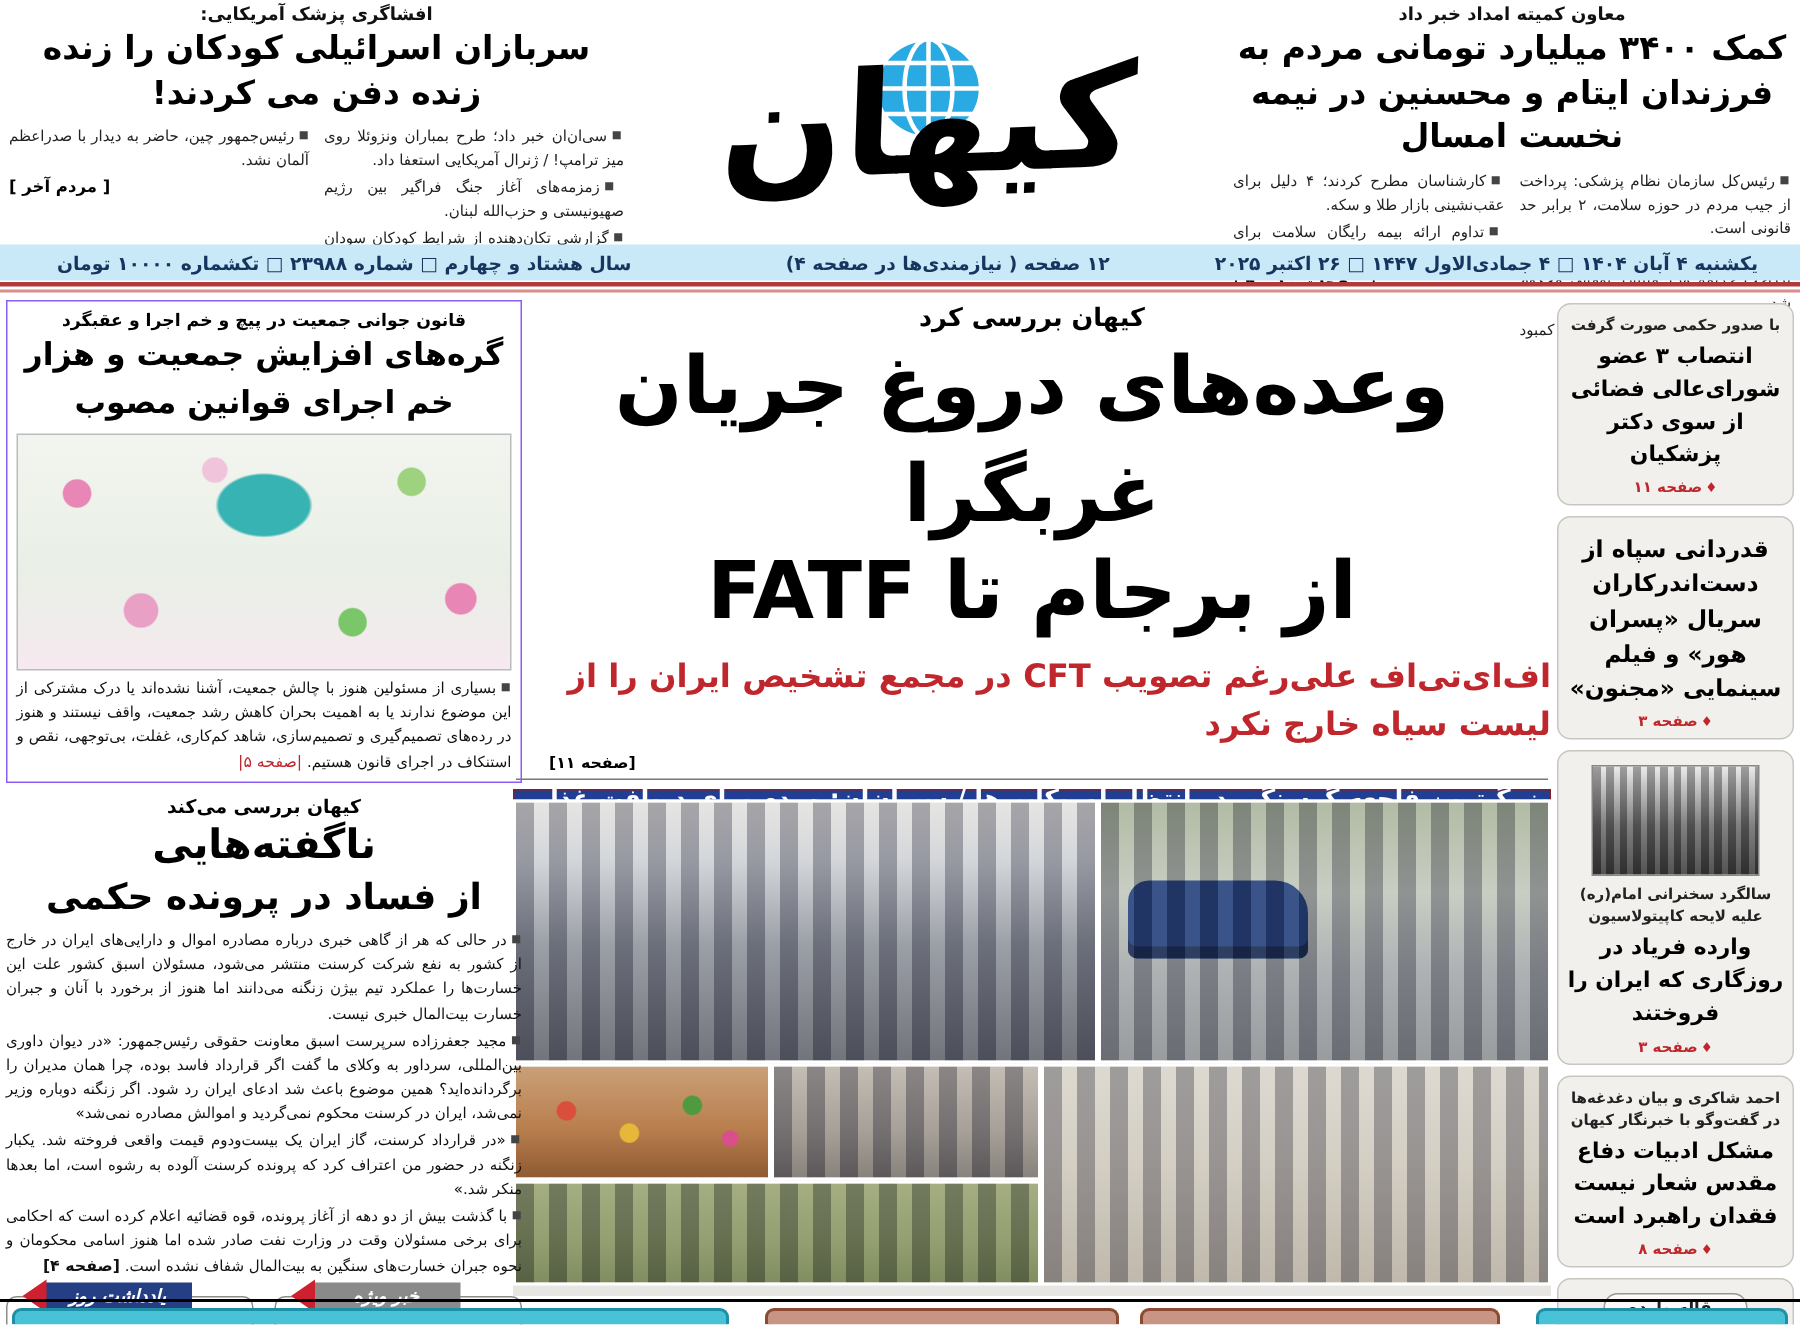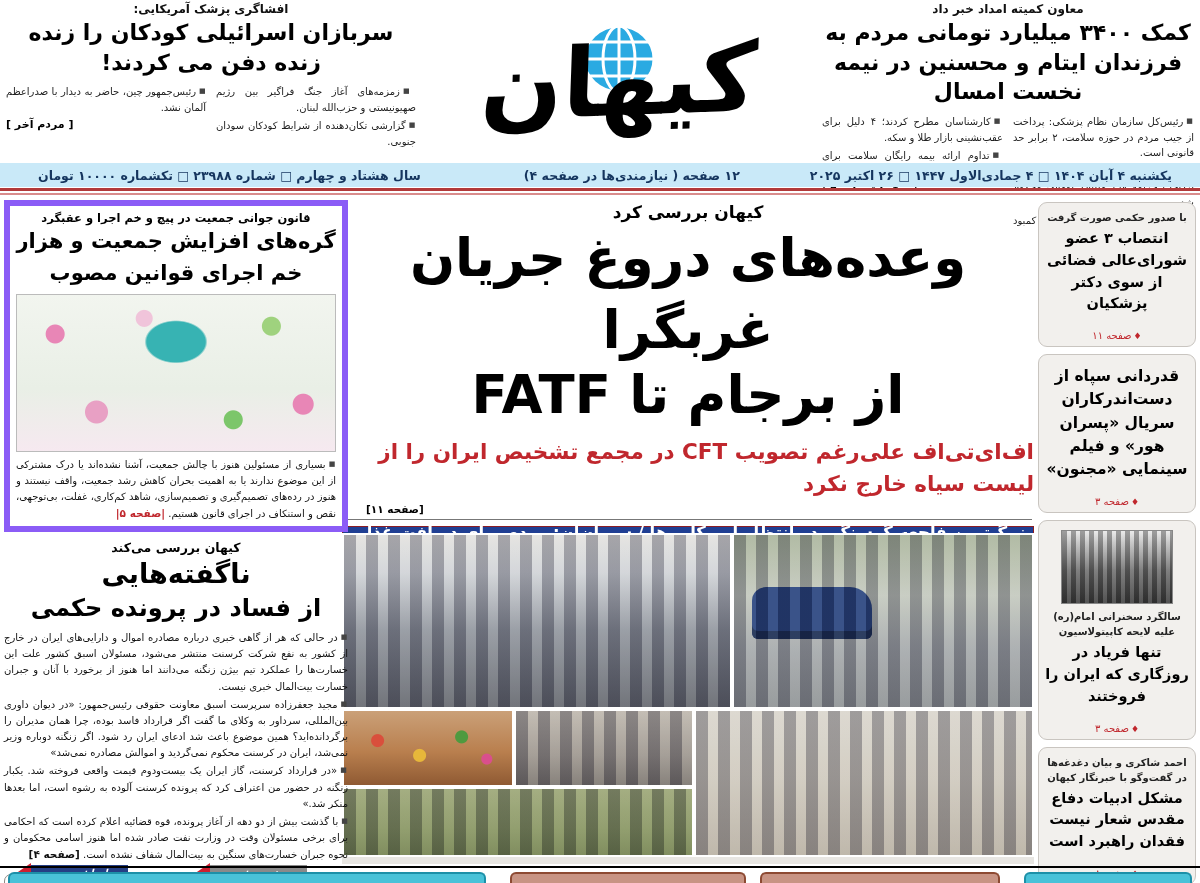--- a/index.html
+++ b/index.html
@@ -37,21 +37,21 @@
 
   
   .content { position:absolute; top:198px; left:0; width:1200px; height:668px; }
 
   
   .sidebar { position:absolute; right:4px; top:4px; width:158px; display:flex; flex-direction:column; gap:7px; }
   .side-box { background:#f2f0ed; border:1px solid #c9c5c0; border-radius:9px; padding:7px 5px 5px;
     text-align:center; position:relative; }
   .side-kicker { font-size:10px; font-weight:bold; color:#222; line-height:1.5; }
   .side-head { font-size:14.5px; font-weight:900; color:#000; line-height:1.5; margin-top:3px; }
-  .side-ref { font-size:10px; font-weight:normal; color:#c0272d; margin-top:15px; }
+  .side-ref { font-size:10px; font-weight:bold; color:#c0272d; margin-top:5px; }
   .side-ref .dmk { font-size:9px; margin-left:2px; }
   .side-photo { width:112px; height:74px; margin:2px auto 5px; border:1px solid #888;
     background: linear-gradient(180deg,#e8e8e8 0%, #bdbdbd 18%, #6e6e6e 55%, #3c3c3c 100%);
     background-blend-mode:normal; position:relative; overflow:hidden; }
   .side-photo::after { content:""; position:absolute; inset:0;
     background:repeating-linear-gradient(90deg, rgba(20,20,20,.35) 0 5px, rgba(255,255,255,.12) 5px 9px); }
   .side-pill { display:inline-block; border:1px solid #9a958f; border-radius:11px; background:#fbfaf9;
     font-size:11px; font-weight:bold; color:#222; padding:2px 16px; margin-bottom:4px; }
 
   
@@ -88,35 +88,35 @@
       radial-gradient(circle at 85% 65%, #d94f8c 0 5px, transparent 6px); }
   .pD { left:172px; top:176px; width:180px; height:78px;
     background:linear-gradient(180deg,#bdb6ac 0%,#9b948c 60%,#7a746d 100%); }
   .pE { left:352px; top:176px; width:340px; height:148px;
     background:linear-gradient(180deg,#d9d5cc 0%,#cfc9bd 45%,#b8b0a2 100%); }
   .pF { left:0; top:254px; width:352px; height:70px;
     background:linear-gradient(180deg,#9aa574 0%,#86945f 60%,#72814d 100%); }
 
   
   .left-col { position:absolute; left:4px; top:2px; width:344px; }
-  .pop-box { border:6px solid #8b5cf6; padding:5px 6px 4px; }
+  .pop-box { border:1px solid #8b5cf6; padding:5px 6px 4px; }
   .pop-kicker { text-align:center; font-size:11.5px; font-weight:bold; }
   .pop-head { text-align:center; font-size:21px; font-weight:900; line-height:1.5; margin-top:1px; }
   .pop-illus { height:158px; margin-top:5px; border:1px solid #bbb; position:relative; overflow:hidden;
     background:
       radial-gradient(ellipse at 50% 30%, #37b3b3 0 13%, transparent 14%),
       radial-gradient(circle at 12% 25%, #e886b6 0 9px, transparent 10px),
       radial-gradient(circle at 25% 75%, #e8a0c4 0 11px, transparent 12px),
       radial-gradient(circle at 80% 20%, #9fd27e 0 9px, transparent 10px),
       radial-gradient(circle at 90% 70%, #e886b6 0 10px, transparent 11px),
       radial-gradient(circle at 68% 80%, #7cc66a 0 9px, transparent 10px),
       radial-gradient(circle at 40% 15%, #f0c4da 0 8px, transparent 9px),
       linear-gradient(180deg,#f2f5ef 0%,#e9efe6 60%,#f6e9f0 100%); }
   .pop-body { font-size:10px; text-align:justify; line-height:1.6; margin-top:5px; color:#111; }
-  .pop-ref { color:#c0272d; font-weight:bold; font-size:10.5px; }
+  .pop-ref { color:#c0272d; font-weight:normal; font-size:10.5px; }
 
   .cres { margin-top:8px; text-align:center; }
   .cres-kicker { font-size:12.5px; font-weight:bold; }
   .cres-head .l1 { display:block; font-size:27px; font-weight:900; line-height:1.4; }
   .cres-head .l2 { display:block; font-size:24px; font-weight:900; line-height:1.3; }
   .cres-body { text-align:justify; font-size:10px; line-height:1.62; margin-top:6px; color:#111; }
   .cres-body p { margin-bottom:2px; }
   .cres-ref { font-weight:bold; font-size:10.5px; }
 
   .tag-row { display:flex; gap:14px; margin-top:10px; }
@@ -143,20 +143,21 @@
 
 <div class="page">
 
   <div class="header">
 
     <div class="top-story ts-left">
       <div class="kicker">افشاگری پزشک آمریکایی:</div>
       <h2>سربازان اسرائیلی کودکان را زنده زنده دفن می کردند!</h2>
       <div class="bullet-cols">
         <div class="bullet-col">
+          <div class="bullet"><span class="bmark">■</span><span>سی‌ان‌ان خبر داد؛ طرح بمباران ونزوئلا روی میز ترامپ! / ژنرال آمریکایی استعفا داد.</span></div>
           <div class="bullet"><span class="bmark">■</span><span>زمزمه‌های آغاز جنگ فراگیر بین رژیم صهیونیستی و حزب‌الله لبنان.</span></div>
           <div class="bullet"><span class="bmark">■</span><span>گزارشی تکان‌دهنده از شرایط کودکان سودان جنوبی.</span></div>
         </div>
         <div class="bullet-col">
           <div class="bullet"><span class="bmark">■</span><span>رئیس‌جمهور چین، حاضر به دیدار با صدراعظم آلمان نشد.</span></div>
           <div class="pageref-bold">[ مردم آخر ]</div>
         </div>
       </div>
     </div>
 
@@ -208,21 +209,21 @@
         <div class="side-head">انتصاب ۳ عضو شورای‌عالی فضائی از سوی دکتر پزشکیان</div>
         <div class="side-ref"><span class="dmk">♦</span><span>صفحه ۱۱</span></div>
       </div>
       <div class="side-box" style="min-height:120px">
         <div class="side-head" style="font-size:15.5px">قدردانی سپاه از دست‌اندرکاران سریال «پسران هور» و فیلم سینمایی «مجنون»</div>
         <div class="side-ref"><span class="dmk">♦</span><span>صفحه ۳</span></div>
       </div>
       <div class="side-box" style="min-height:186px">
         <div class="side-photo"></div>
         <div class="side-kicker">سالگرد سخنرانی امام(ره) علیه لایحه کاپیتولاسیون</div>
-        <div class="side-head">تنها فریاد در روزگاری که ایران را فروختند</div>
+        <div class="side-head">وارده فریاد در روزگاری که ایران را فروختند</div>
         <div class="side-ref"><span class="dmk">♦</span><span>صفحه ۳</span></div>
       </div>
       <div class="side-box" style="min-height:104px">
         <div class="side-kicker">احمد شاکری و بیان دغدغه‌ها در گفت‌وگو با خبرنگار کیهان</div>
         <div class="side-head">مشکل ادبیات دفاع مقدس شعار نیست فقدان راهبرد است</div>
         <div class="side-ref"><span class="dmk">♦</span><span>صفحه ۸</span></div>
       </div>
       <div class="side-box" style="min-height:96px">
         <div class="side-pill">مقاله وارده</div>
         

